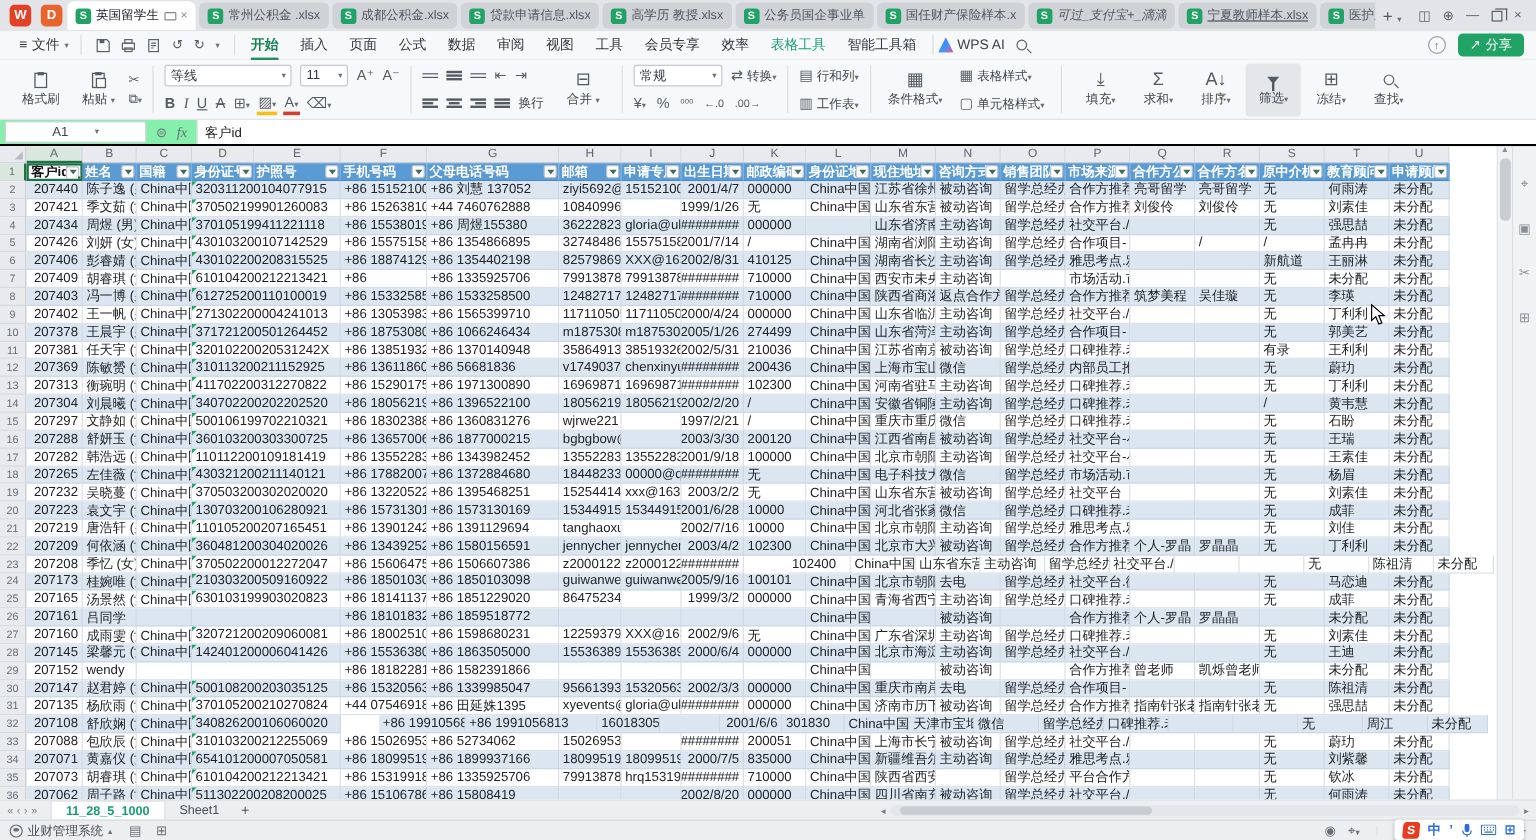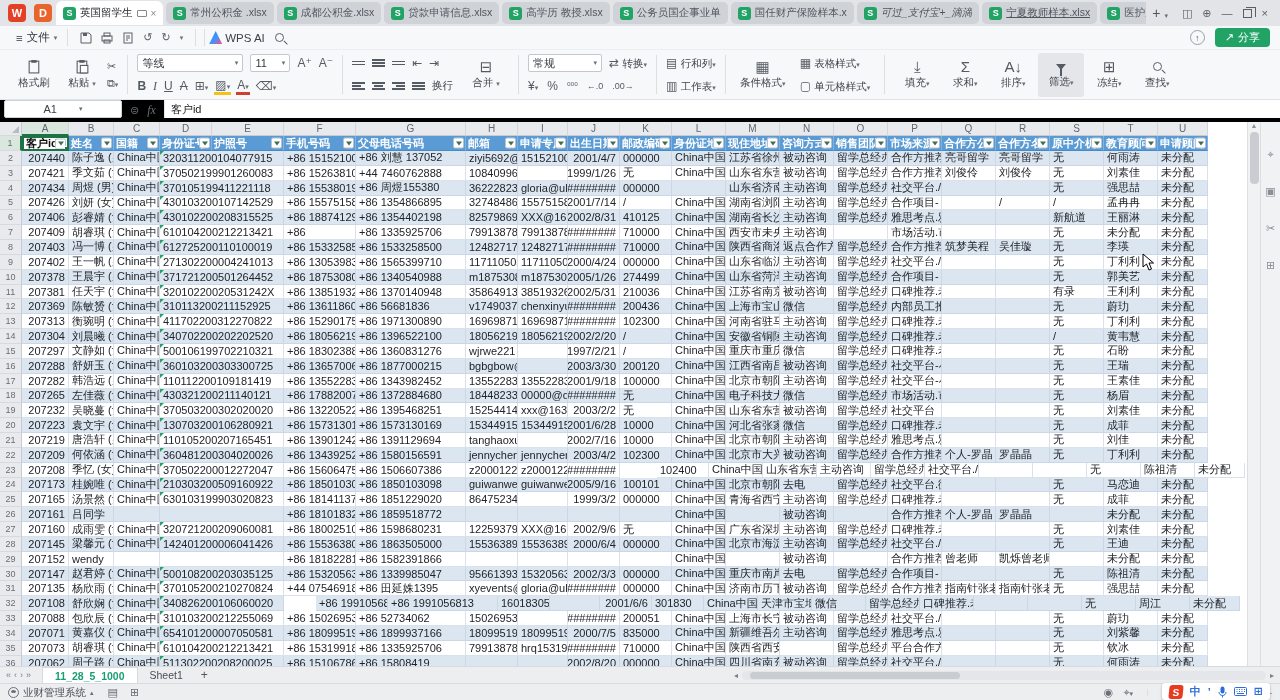--- a/index.html
+++ b/index.html
@@ -52,21 +52,21 @@
   .tgl.s{text-decoration:line-through;}
   .fcolor{position:relative;font-size:12px;line-height:11px;}
   .fcolor:after{content:"";position:absolute;left:-1px;right:-1px;bottom:-3px;height:3px;background:var(--bar,#d23f31);}
   .albtn{width:13px;display:flex;flex-direction:column;gap:1.5px;}
   .albtn i{height:1.4px;background:#555b63;display:block;}
   .albtn.l i:nth-child(2){width:70%;} .albtn.c i:nth-child(2){width:70%;margin:0 auto;} .albtn.r i:nth-child(2){width:70%;margin-left:auto;}
   .lbl{font-size:10.5px;color:#40454c;white-space:nowrap;}
   .funnel{width:0;height:0;border-left:5px solid transparent;border-right:5px solid transparent;border-top:6px solid #555b63;position:relative;}
   .funnel:after{content:"";position:absolute;left:-1px;top:-1px;width:2px;height:7px;background:#555b63;}
   
-  .fxbar{height:22px;background:#000000;display:flex;align-items:flex-end;border-bottom:4px solid #000000;padding-left:4px;}
+  .fxbar{height:22px;background:#86efac;display:flex;align-items:center;border-bottom:2px solid #000000;padding-left:4px;}
   .namebox{width:118px;height:18px;background:#fff;border:1px solid #cfd3d9;border-radius:2px;display:flex;align-items:center;justify-content:center;gap:22px;font-size:11px;}
   .fxicons{display:flex;align-items:center;gap:8px;padding:0 8px;color:#6a7077;}
   .fxit{font-style:italic;font-family:"Liberation Serif",serif;font-size:12px;}
   .fxval{flex:1;background:#fff;height:100%;border-left:1px solid #e4e6ea;display:flex;align-items:center;padding-left:6px;font-size:11px;color:#222;}
   
   .gridwrap{height:544px;display:flex;background:#fff;position:relative;}
   .gridarea{width:1247px;overflow:hidden;position:relative;background:#fff;}
   .grow{display:flex;height:14.85px;}
   .grow.colrow{height:14px;}
   .grow.r1{height:15px;}
@@ -188,20 +188,34 @@
       </svg>
     <svg width="12" height="12" viewBox="0 0 12 12">
         <rect x="2" y="1" width="8" height="10" fill="none" stroke="#5a6069"></rect>
         <path d="M4 4h4M4 6h4M4 8h2" stroke="#5a6069"></path>
       </svg>
     <span>↺</span>
     <span>↻</span>
     <span class="car">▾</span>
   </div>
   <div class="vsep"></div>
+  <div id="menuitems" style="display:flex;align-items:center;">
+      <div class="menuitem active">开始</div>
+      <div class="menuitem">插入</div>
+      <div class="menuitem">页面</div>
+      <div class="menuitem">公式</div>
+      <div class="menuitem">数据</div>
+      <div class="menuitem">审阅</div>
+      <div class="menuitem">视图</div>
+      <div class="menuitem">工具</div>
+      <div class="menuitem">会员专享</div>
+      <div class="menuitem">效率</div>
+      <div class="menuitem accent">表格工具</div>
+      <div class="menuitem">智能工具箱</div>
+    </div>
   <div class="vsep"></div>
   <div style="display:flex;align-items:center;">
     <span class="ai-logo"></span>
     <span style="font-size:11.5px;">WPS AI</span>
   </div>
   <div class="mag" style="margin-left:10px;"></div>
   <div class="mbright">
     <div class="upcirc">↑</div>
     <div class="sharebtn">
         <span>↗</span>
@@ -632,21 +646,21 @@
         <div class="cell" style="width: 50px;">未分配</div>
         <div class="filler"></div>
       </div>
       <div class="grow band">
         <div class="gut">10</div>
         <div class="cell ra" style="width: 47px;">207378</div>
         <div class="cell" style="width: 45px;">王晨宇 (男</div>
         <div class="cell" style="width: 46px;">China中国</div>
         <div class="cell tri" style="width: 124px;">371721200501264452</div>
         <div class="cell" style="width: 72px;">+86 18753080</div>
-        <div class="cell" style="width: 110px;">+86 1340540988</div>
+        <div class="cell" style="width: 110px;">+86 1066246434</div>
         <div class="cell" style="width: 52px;">m18753080</div>
         <div class="cell" style="width: 50px;">m18753080</div>
         <div class="cell ra" style="width: 52px;">2005/1/26</div>
         <div class="cell" style="width: 52px;">274499</div>
         <div class="cell" style="width: 54px;">China中国</div>
         <div class="cell" style="width: 54px;">山东省菏泽</div>
         <div class="cell" style="width: 54px;">主动咨询</div>
         <div class="cell" style="width: 54px;">留学总经办</div>
         <div class="cell" style="width: 54px;">合作项目-</div>
         <div class="cell" style="width: 54px;"></div>

